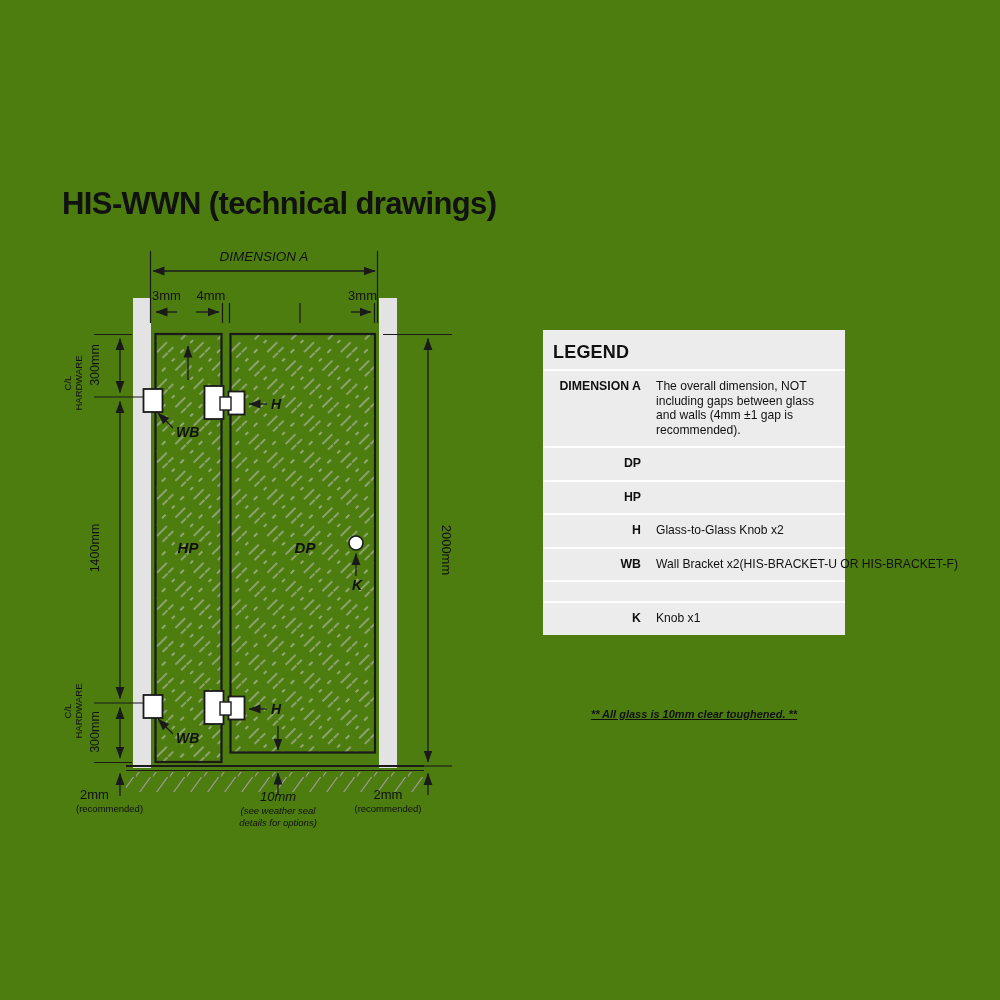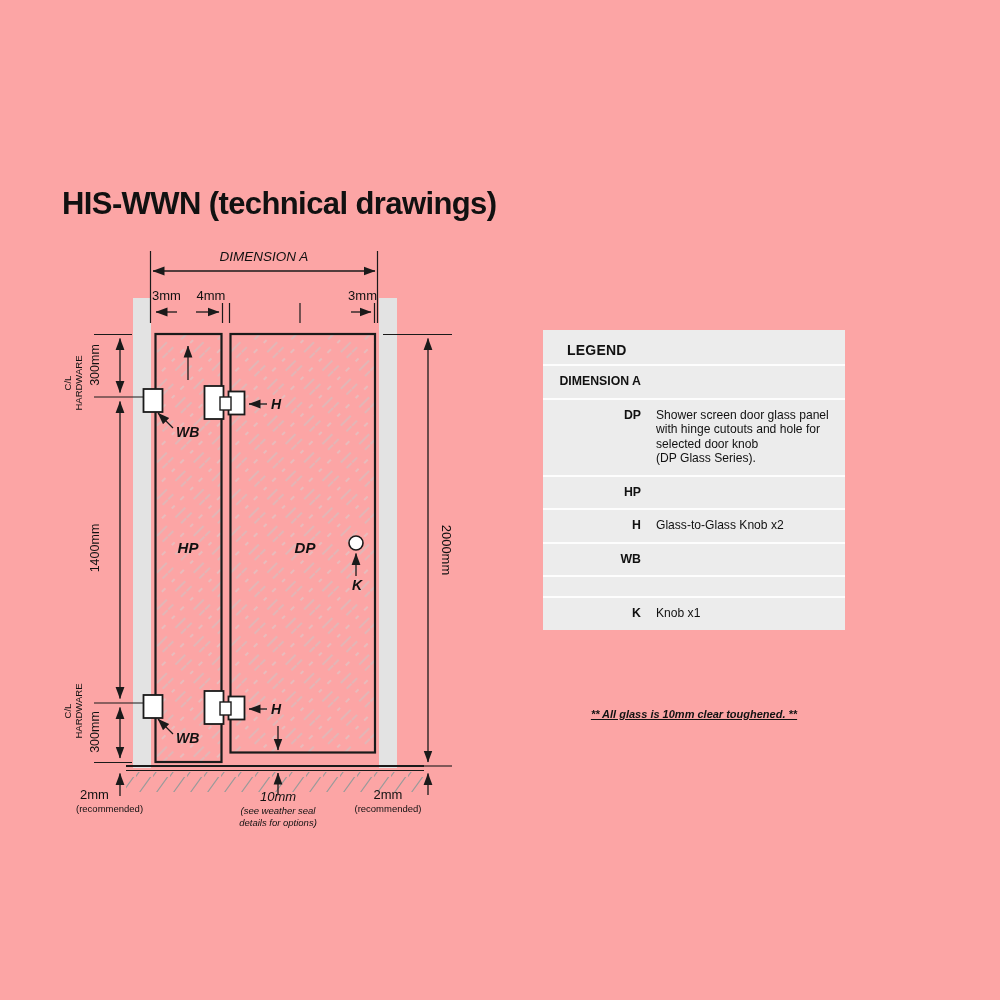--- a/index.html
+++ b/index.html
@@ -1,38 +1,38 @@
 <!DOCTYPE html>
 <html><head>
 <meta charset="utf-8">
 <style>
   html,body{margin:0;padding:0;background:#fff;}
   .page{
     position:relative;
     width:1000px;height:1000px;
-    background:#fca5a5;
+    background:#4d7c0f;
     font-family:"Liberation Sans","DejaVu Sans",sans-serif;
     color:#111;
     overflow:hidden;
   }
   .title{
     position:absolute;left:62px;top:186px;
     font-size:31px;font-weight:700;letter-spacing:-0.6px;
     white-space:nowrap;
   }
   .drawing-svg{position:absolute;left:0;top:0;}
 
   
   .legend{
     position:absolute;left:543px;top:330px;width:302px;
     background:#ececec;
   }
   .legend-heading{
-    padding:12px 0 6px 24px;
-    font-size:14px;font-weight:700;letter-spacing:.2px;
+    padding:12px 0 6px 10px;
+    font-size:18px;font-weight:700;letter-spacing:.2px;
   }
   .lg-divider{height:2px;background:#fdfdfd;}
   .lg-row{display:flex;padding:8px 0 9px;}
   .lg-row.empty{height:19px;padding:0;}
   .lg-term{
     flex:none;width:98px;padding-right:0;
     text-align:right;font-weight:700;font-size:12.3px;line-height:14.5px;
     white-space:nowrap;
   }
   .lg-desc{
@@ -183,45 +183,46 @@
       <text x="357" y="590" text-anchor="middle" class="t-label">K</text>
     </g>
   </svg>
 
   <div class="legend">
     <div class="legend-heading">LEGEND</div>
     <div class="lg-divider"></div>
 
     <div class="lg-row">
       <div class="lg-term">DIMENSION A</div>
+      <div class="lg-desc">The overall dimension, NOT
+including gaps between glass
+and walls (4mm ±1 gap is
+recommended).</div>
     </div>
     <div class="lg-divider"></div>
 
     <div class="lg-row">
       <div class="lg-term">DP</div>
-      <div class="lg-desc">Shower screen door glass panel
-with hinge cutouts and hole for
-selected door knob
-(DP Glass Series).</div>
     </div>
     <div class="lg-divider"></div>
 
     <div class="lg-row">
       <div class="lg-term">HP</div>
     </div>
     <div class="lg-divider"></div>
 
     <div class="lg-row">
       <div class="lg-term">H</div>
       <div class="lg-desc">Glass-to-Glass Knob x2</div>
     </div>
     <div class="lg-divider"></div>
 
     <div class="lg-row">
       <div class="lg-term">WB</div>
+      <div class="lg-desc nowrap">Wall Bracket x2(HIS-BRACKET-U OR HIS-BRACKET-F)</div>
     </div>
     <div class="lg-divider"></div>
 
     <div class="lg-row empty">
       <div class="lg-term"></div>
       <div class="lg-desc"></div>
     </div>
     <div class="lg-divider"></div>
 
     <div class="lg-row">

